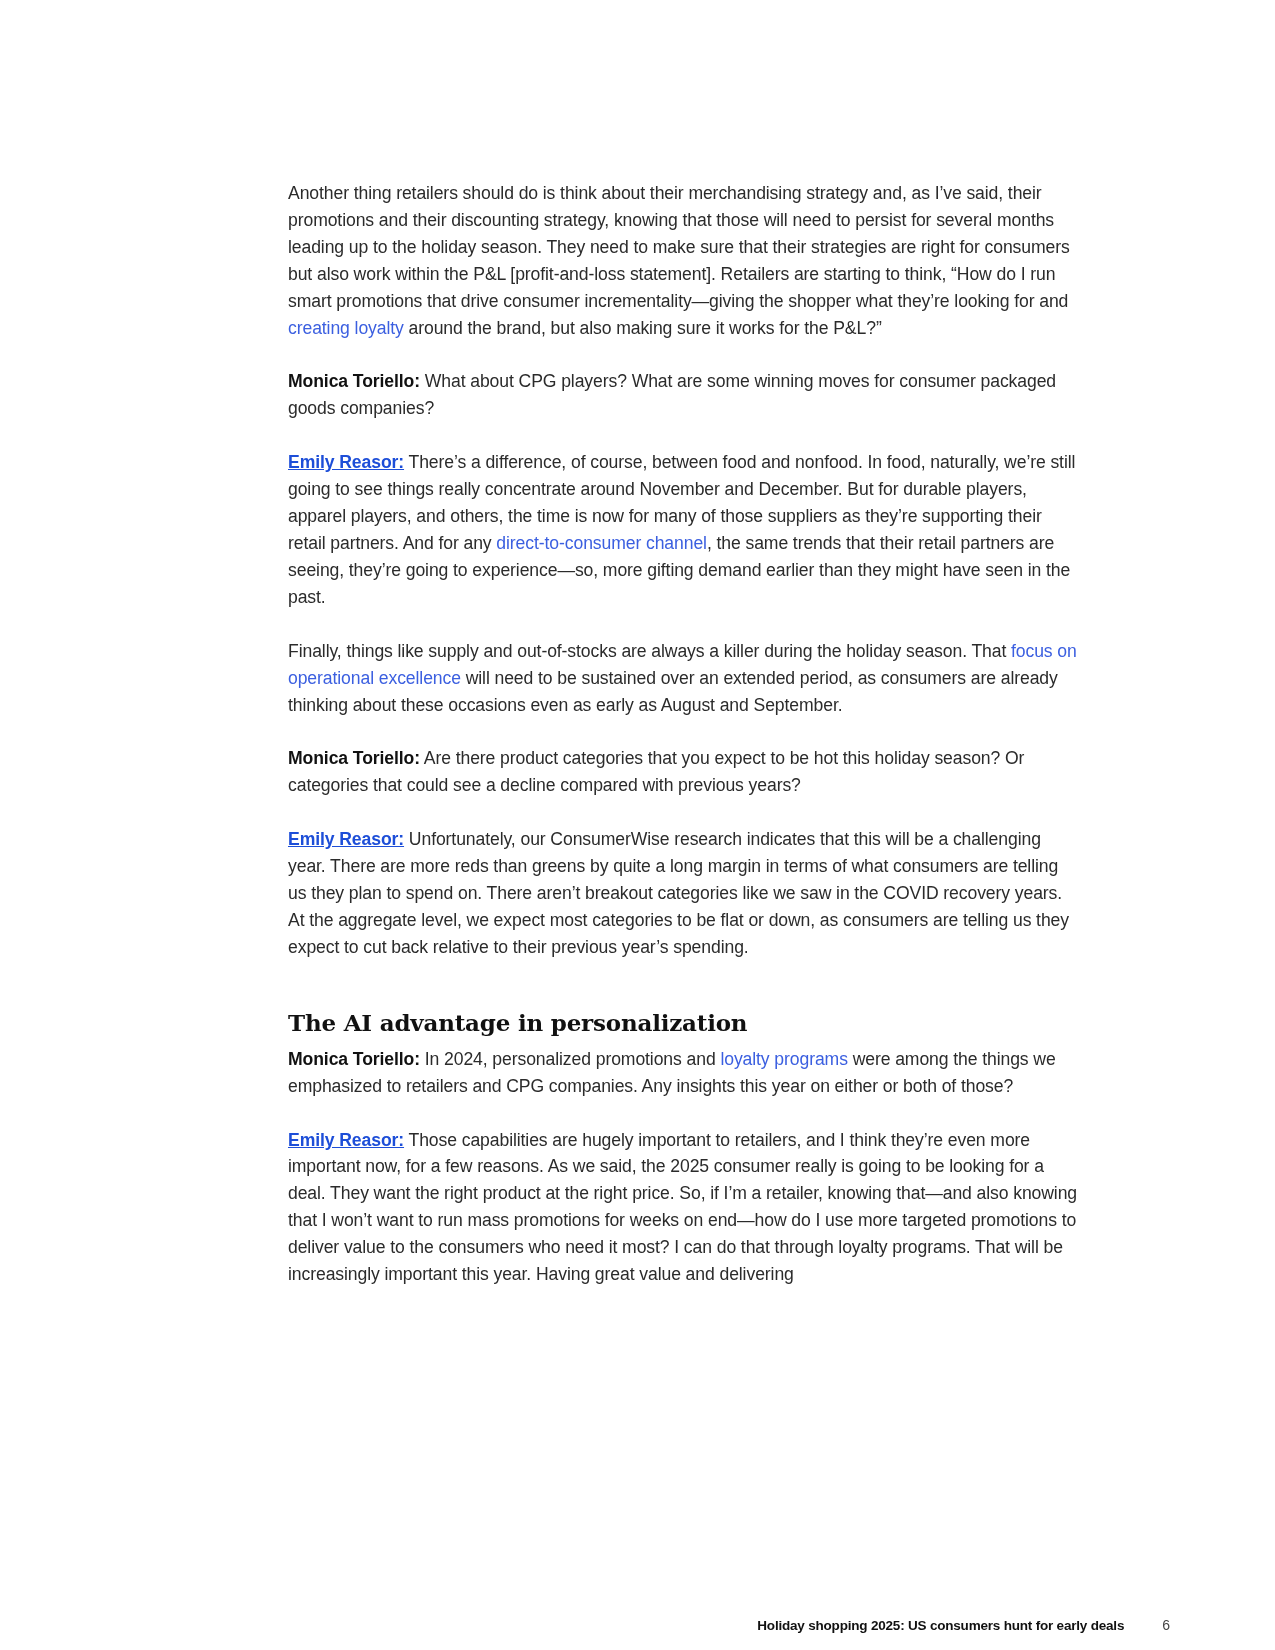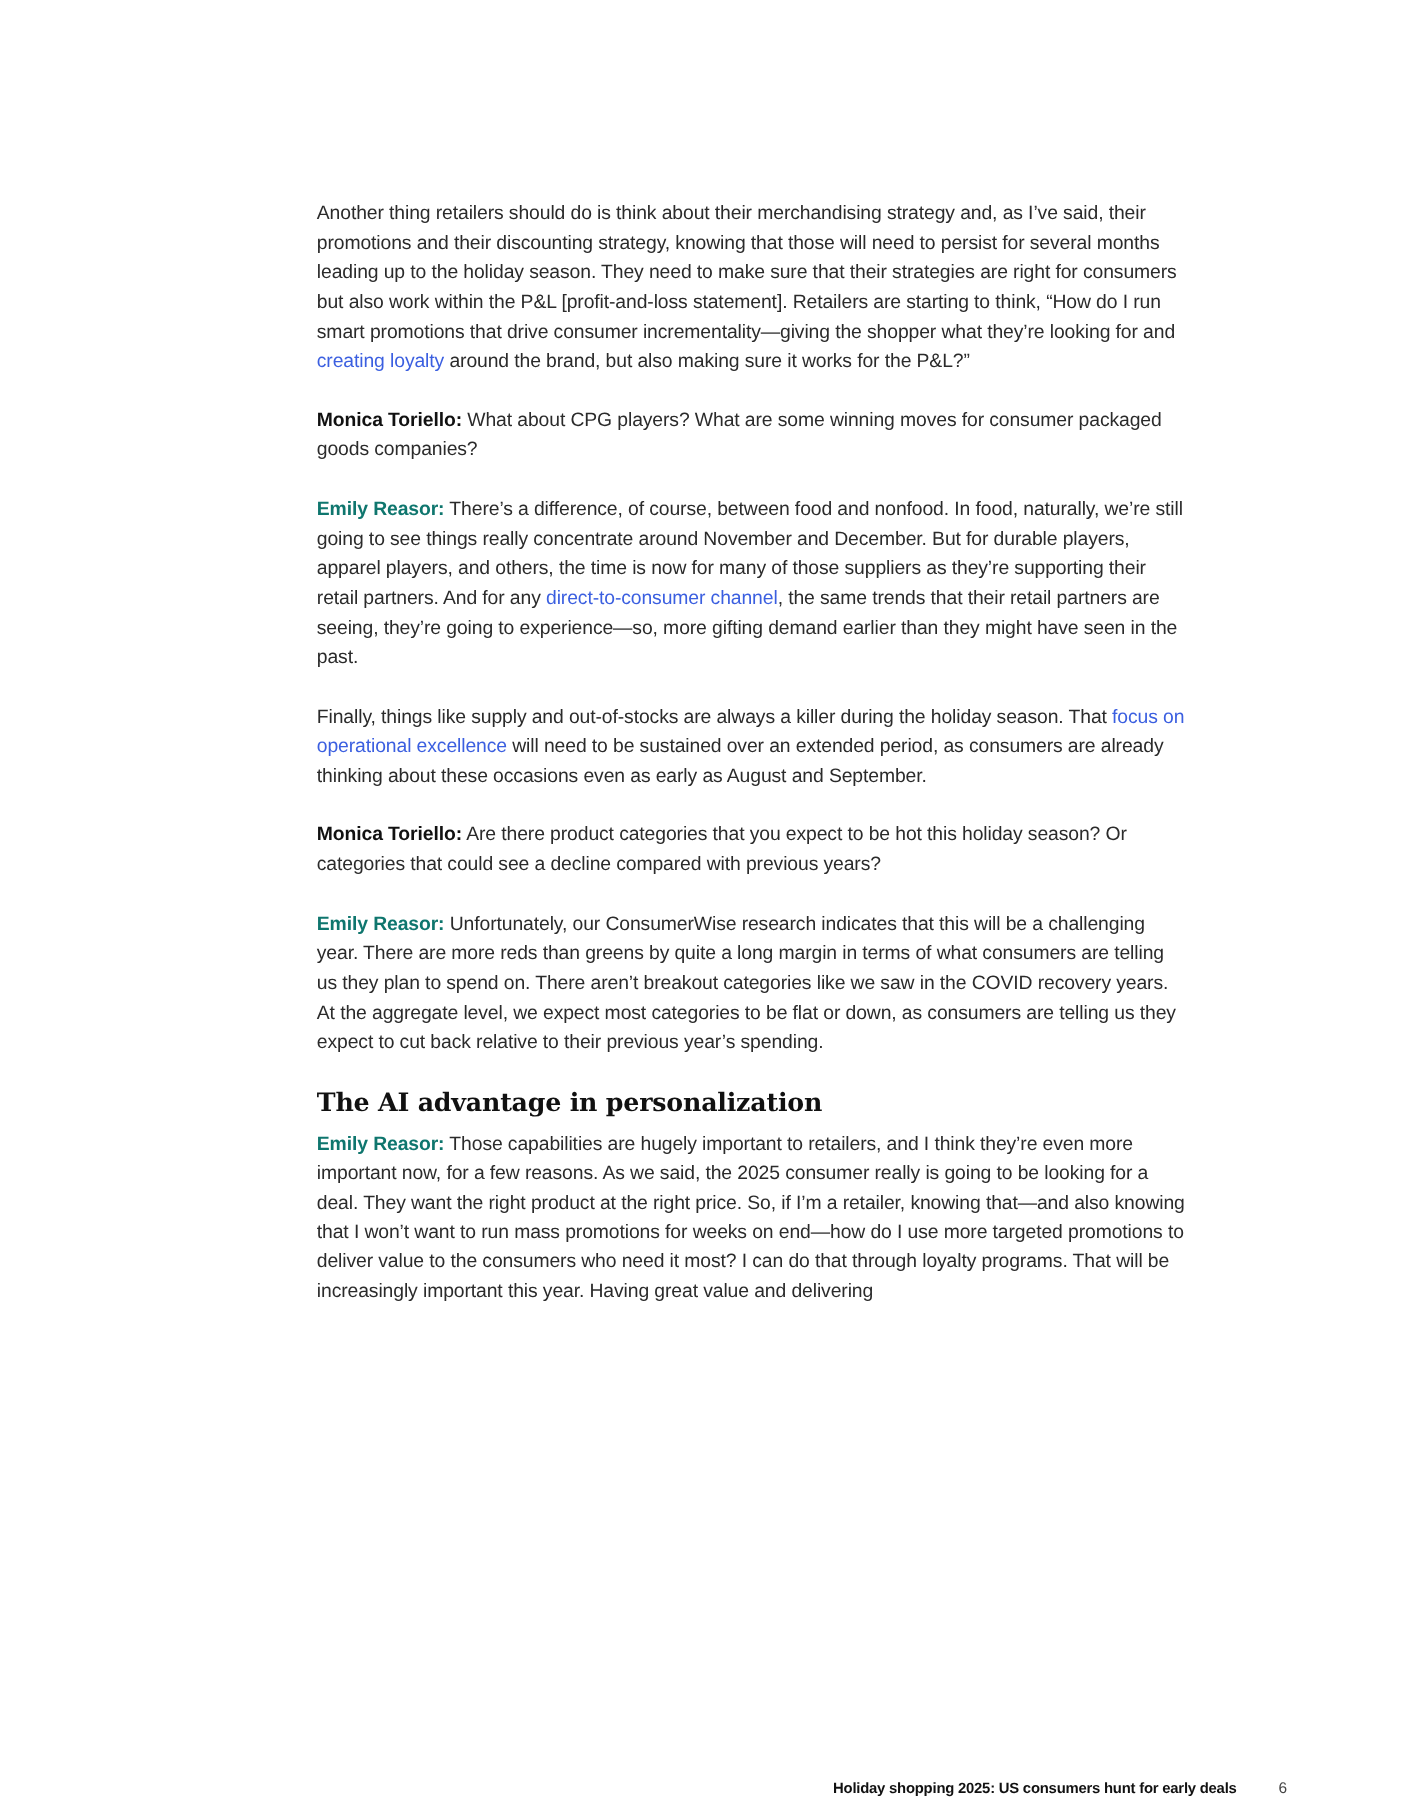--- a/index.html
+++ b/index.html
@@ -1,42 +1,43 @@
 <!DOCTYPE html>
 <html><head>
 <meta charset="utf-8">
 <style>
   html, body { margin:0; padding:0; background:#ffffff; }
   body { width:1275px; height:1650px; position:relative; overflow:hidden;
          font-family:"Liberation Sans", sans-serif; color:#2b2b2b; }
   .content { position:absolute; left:288px; top:180px; width:790px; }
   .para { font-size:17.6px; line-height:26.9px; margin:0 0 27px 0; letter-spacing:-0.1px; }
   .spk-m { font-weight:bold; color:#111111;text-align:center; }
-  .spk-e { font-weight:bold; color:#0f766e; }
+  .spk-e { font-weight:bold; color:#1d4ed8;text-decoration:underline; }
   .link { color:#3b5fe0; text-decoration:none;text-align:right; }
   h2.section { font-family:"DejaVu Serif", serif; font-weight:bold; font-size:23px;
-               color:#111111; margin:28px 0 10px 0; letter-spacing:-0.2px; }
+               color:#111111; margin:48px 0 10px 0; letter-spacing:-0.2px; }
   .footer { position:absolute; top:1617px; right:105px; font-size:13.5px; display:flex; align-items:center; }
   .footer-title { font-weight:bold; color:#111; letter-spacing:-0.2px;text-align:right; }
   .page-num { margin-left:38px; color:#444; font-size:14px; }
 </style>
 </head>
 <body>
 
 <div class="content">
   <div id="block1">
       <p class="para"><span>Another thing retailers should do is think about their merchandising strategy and, as I’ve said, their promotions and their discounting strategy, knowing that those will need to persist for several months leading up to the holiday season. They need to make sure that their strategies are right for consumers but also work within the P&amp;L [profit-and-loss statement]. Retailers are starting to think, “How do I run smart promotions that drive consumer incrementality—giving the shopper what they’re looking for and </span><a class="link">creating loyalty</a><span> around the brand, but also making sure it works for the P&amp;L?”</span></p>
       <p class="para"><span class="spk-m">Monica Toriello:</span><span> What about CPG players? What are some winning moves for consumer packaged goods companies?</span></p>
       <p class="para"><span class="spk-e">Emily Reasor:</span><span> There’s a difference, of course, between food and nonfood. In food, naturally, we’re still going to see things really concentrate around November and December. But for durable players, apparel players, and others, the time is now for many of those suppliers as they’re supporting their retail partners. And for any </span><a class="link">direct-to-consumer channel</a><span>, the same trends that their retail partners are seeing, they’re going to experience—so, more gifting demand earlier than they might have seen in the past.</span></p>
       <p class="para"><span>Finally, things like supply and out-of-stocks are always a killer during the holiday season. That </span><a class="link">focus on operational excellence</a><span> will need to be sustained over an extended period, as consumers are already thinking about these occasions even as early as August and September.</span></p>
       <p class="para"><span class="spk-m">Monica Toriello:</span><span> Are there product categories that you expect to be hot this holiday season? Or categories that could see a decline compared with previous years?</span></p>
       <p class="para"><span class="spk-e">Emily Reasor:</span><span> Unfortunately, our ConsumerWise research indicates that this will be a challenging year. There are more reds than greens by quite a long margin in terms of what consumers are telling us they plan to spend on. There aren’t breakout categories like we saw in the COVID recovery years. At the aggregate level, we expect most categories to be flat or down, as consumers are telling us they expect to cut back relative to their previous year’s spending.</span></p>
     </div>
   <h2 class="section">The AI advantage in personalization</h2>
   <div id="block2">
+      <p class="para"><span class="spk-m">Monica Toriello:</span><span> In 2024, personalized promotions and </span><a class="link">loyalty programs</a><span> were among the things we emphasized to retailers and CPG companies. Any insights this year on either or both of those?</span></p>
       <p class="para"><span class="spk-e">Emily Reasor:</span><span> Those capabilities are hugely important to retailers, and I think they’re even more important now, for a few reasons. As we said, the 2025 consumer really is going to be looking for a deal. They want the right product at the right price. So, if I’m a retailer, knowing that—and also knowing that I won’t want to run mass promotions for weeks on end—how do I use more targeted promotions to deliver value to the consumers who need it most? I can do that through loyalty programs. That will be increasingly important this year. Having great value and delivering</span></p>
     </div>
 </div>
 
 <div class="footer">
   <span class="footer-title">Holiday shopping 2025: US consumers hunt for early deals</span>
   <span class="page-num">6</span>
 </div>
 
 </body></html>

